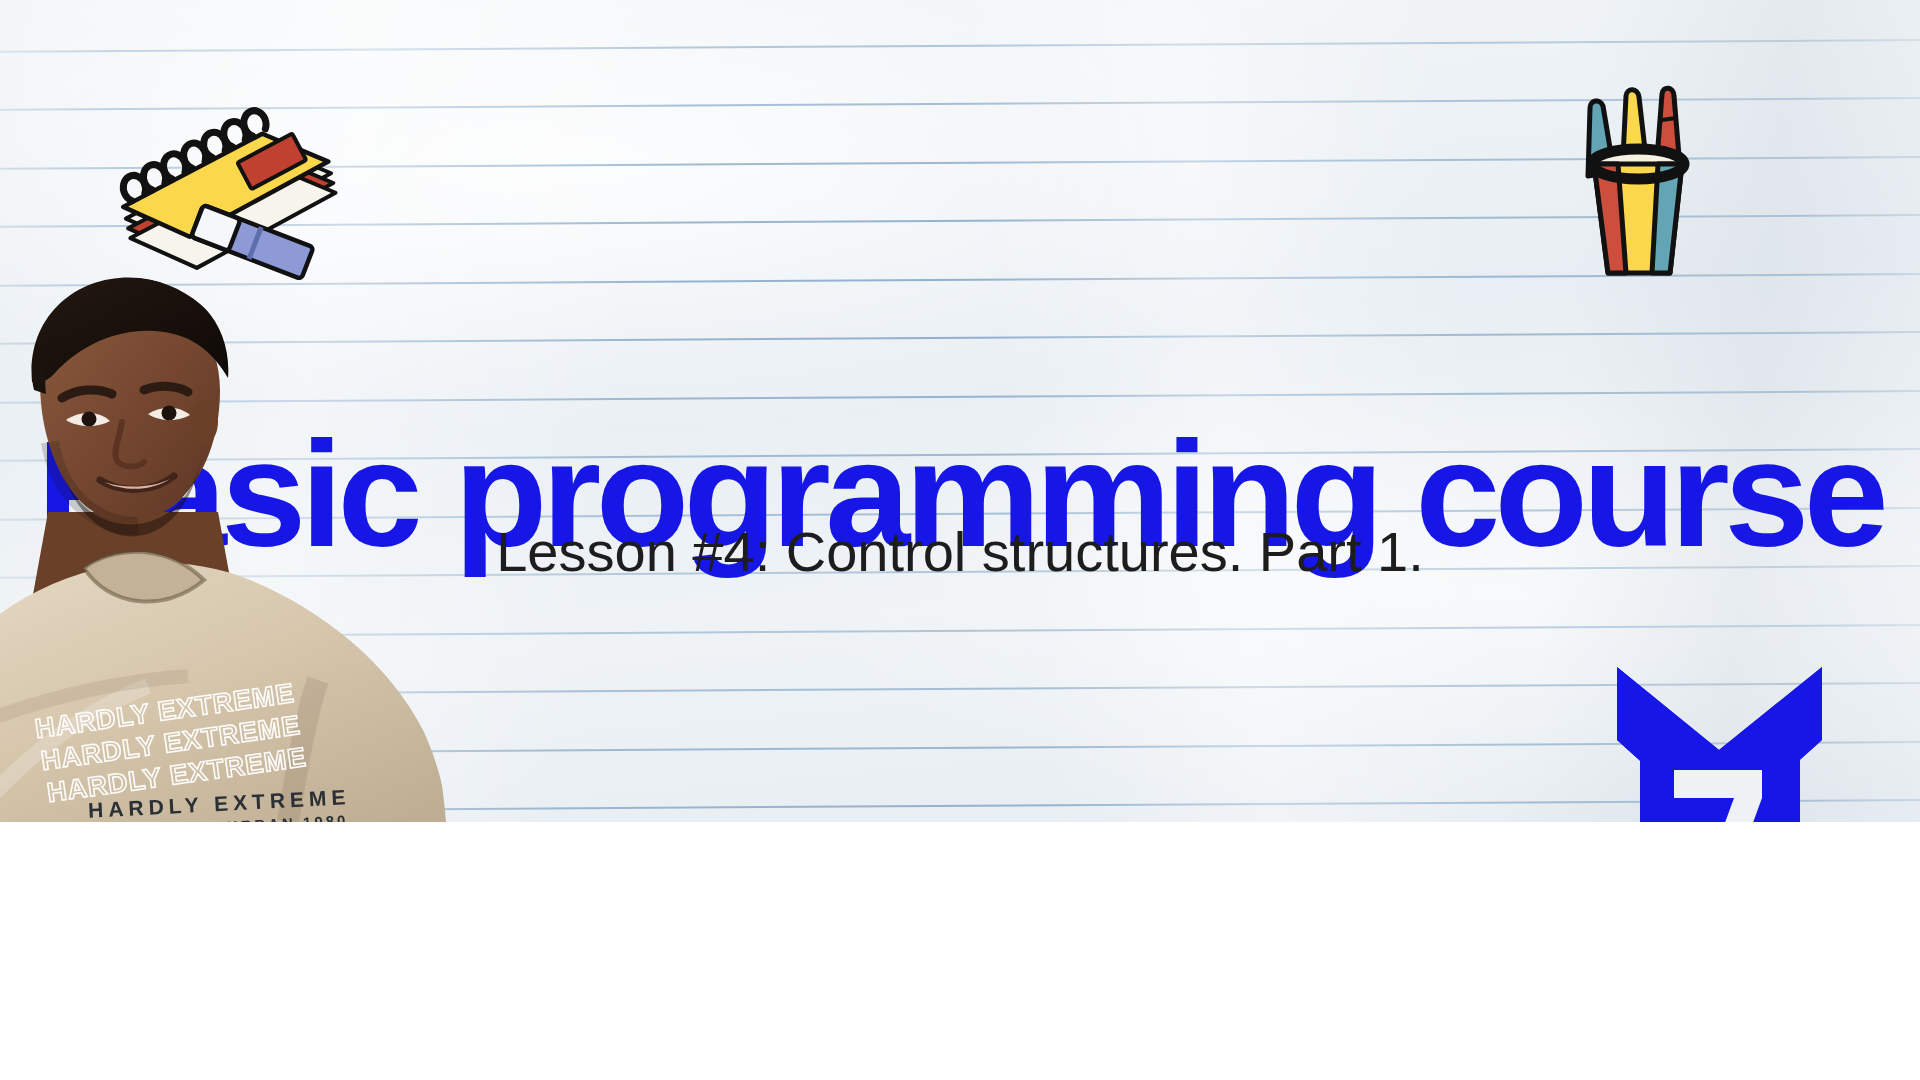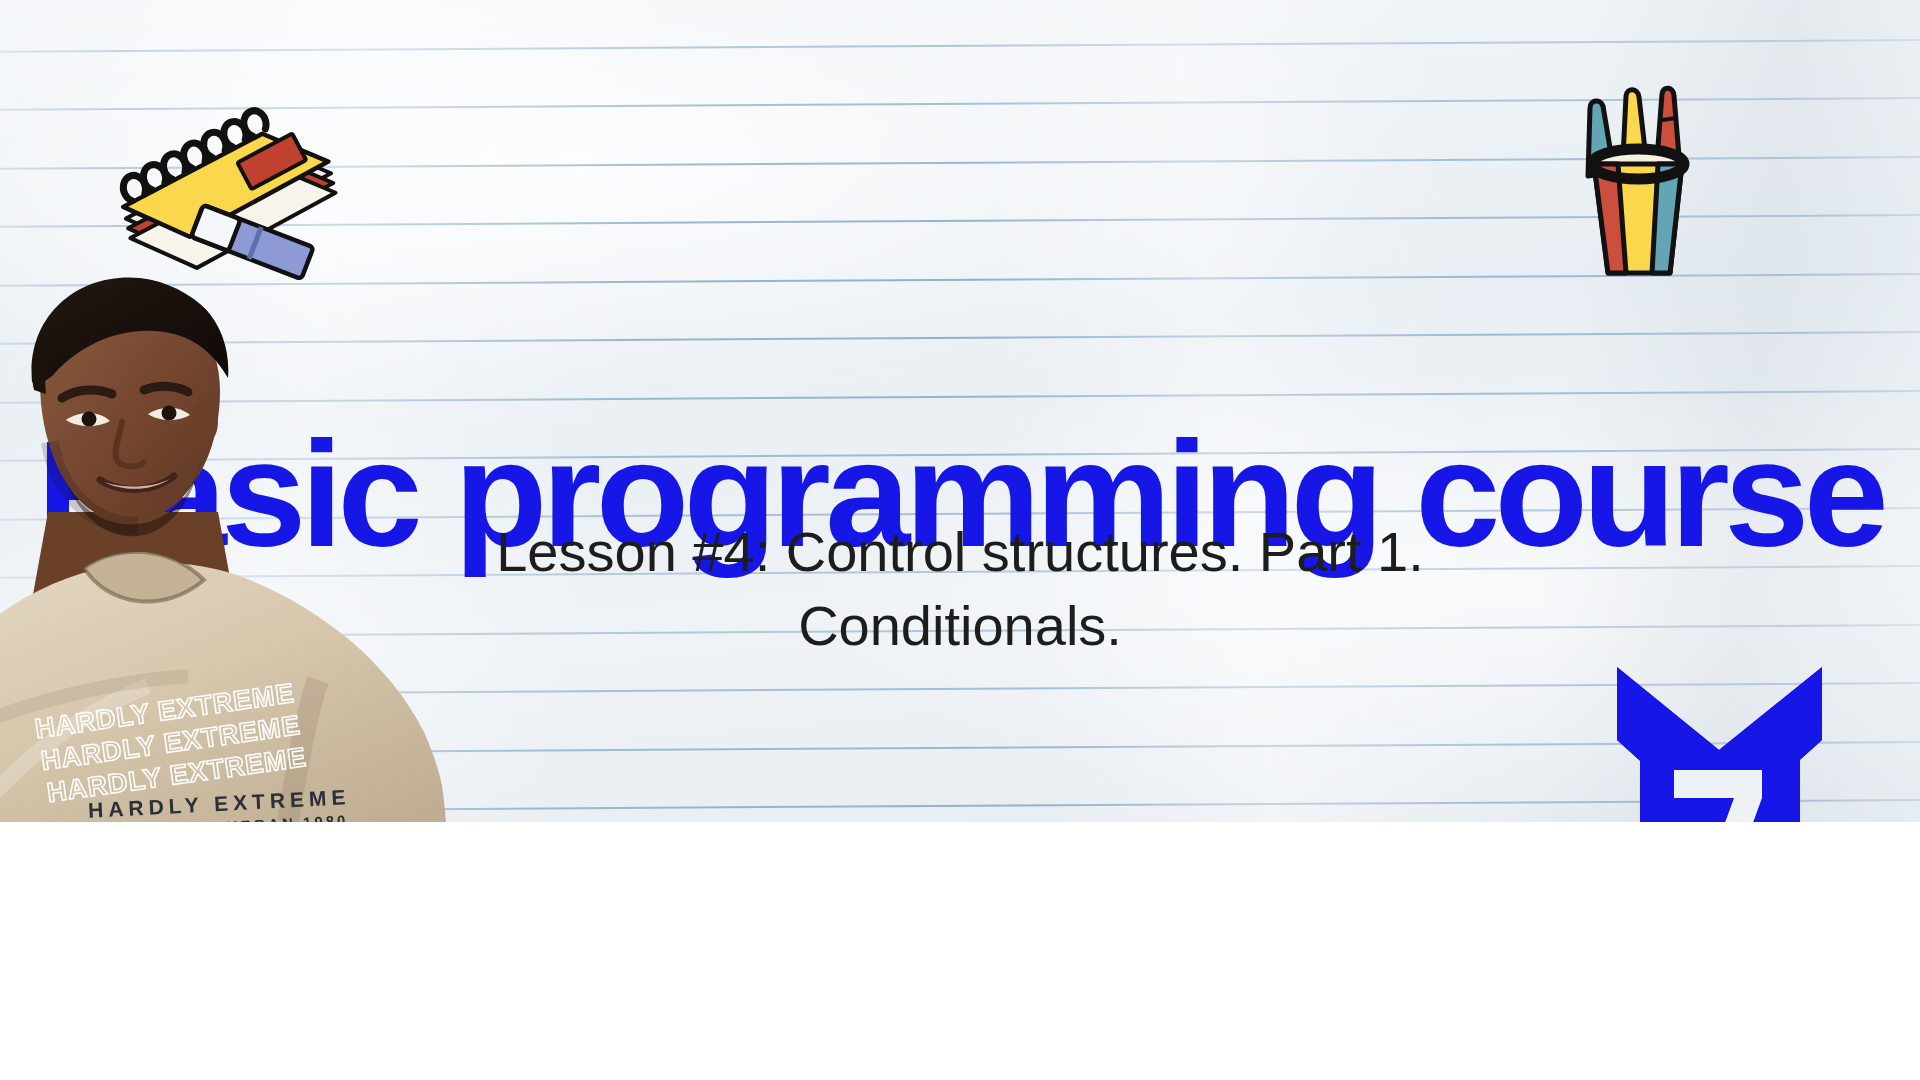--- a/index.html
+++ b/index.html
@@ -234,21 +234,20 @@
 
       <path d="M62,108 L150,108 L150,136 L112,240 L84,240 L122,136 L62,136 Z" fill="#eef2f5"></path>
       <text x="107" y="237" font-family="'Liberation Sans',sans-serif" font-size="0" fill="#eef2f5" text-anchor="middle">7</text>
     </svg>
   </div>
 
   <h1 class="title">Basic programming course</h1>
 
   <div class="subtitle">
     <div>Lesson #4: Control structures. Part 1.</div>
-    <div>Conditionals.</div>
   </div>
 
   <div class="presenter">
     <svg viewBox="0 0 600 560" width="600" height="560" aria-hidden="true">
       <defs>
         <clipPath id="personClip">
           <path d="M0,560 L0,86 C22,44 70,16 122,14 C186,11 232,46 248,96
                    C262,142 256,196 238,232 C258,246 274,268 280,292
                    C300,300 336,316 370,346 C406,378 432,424 444,470
                    C452,504 456,534 458,560 Z"></path>

